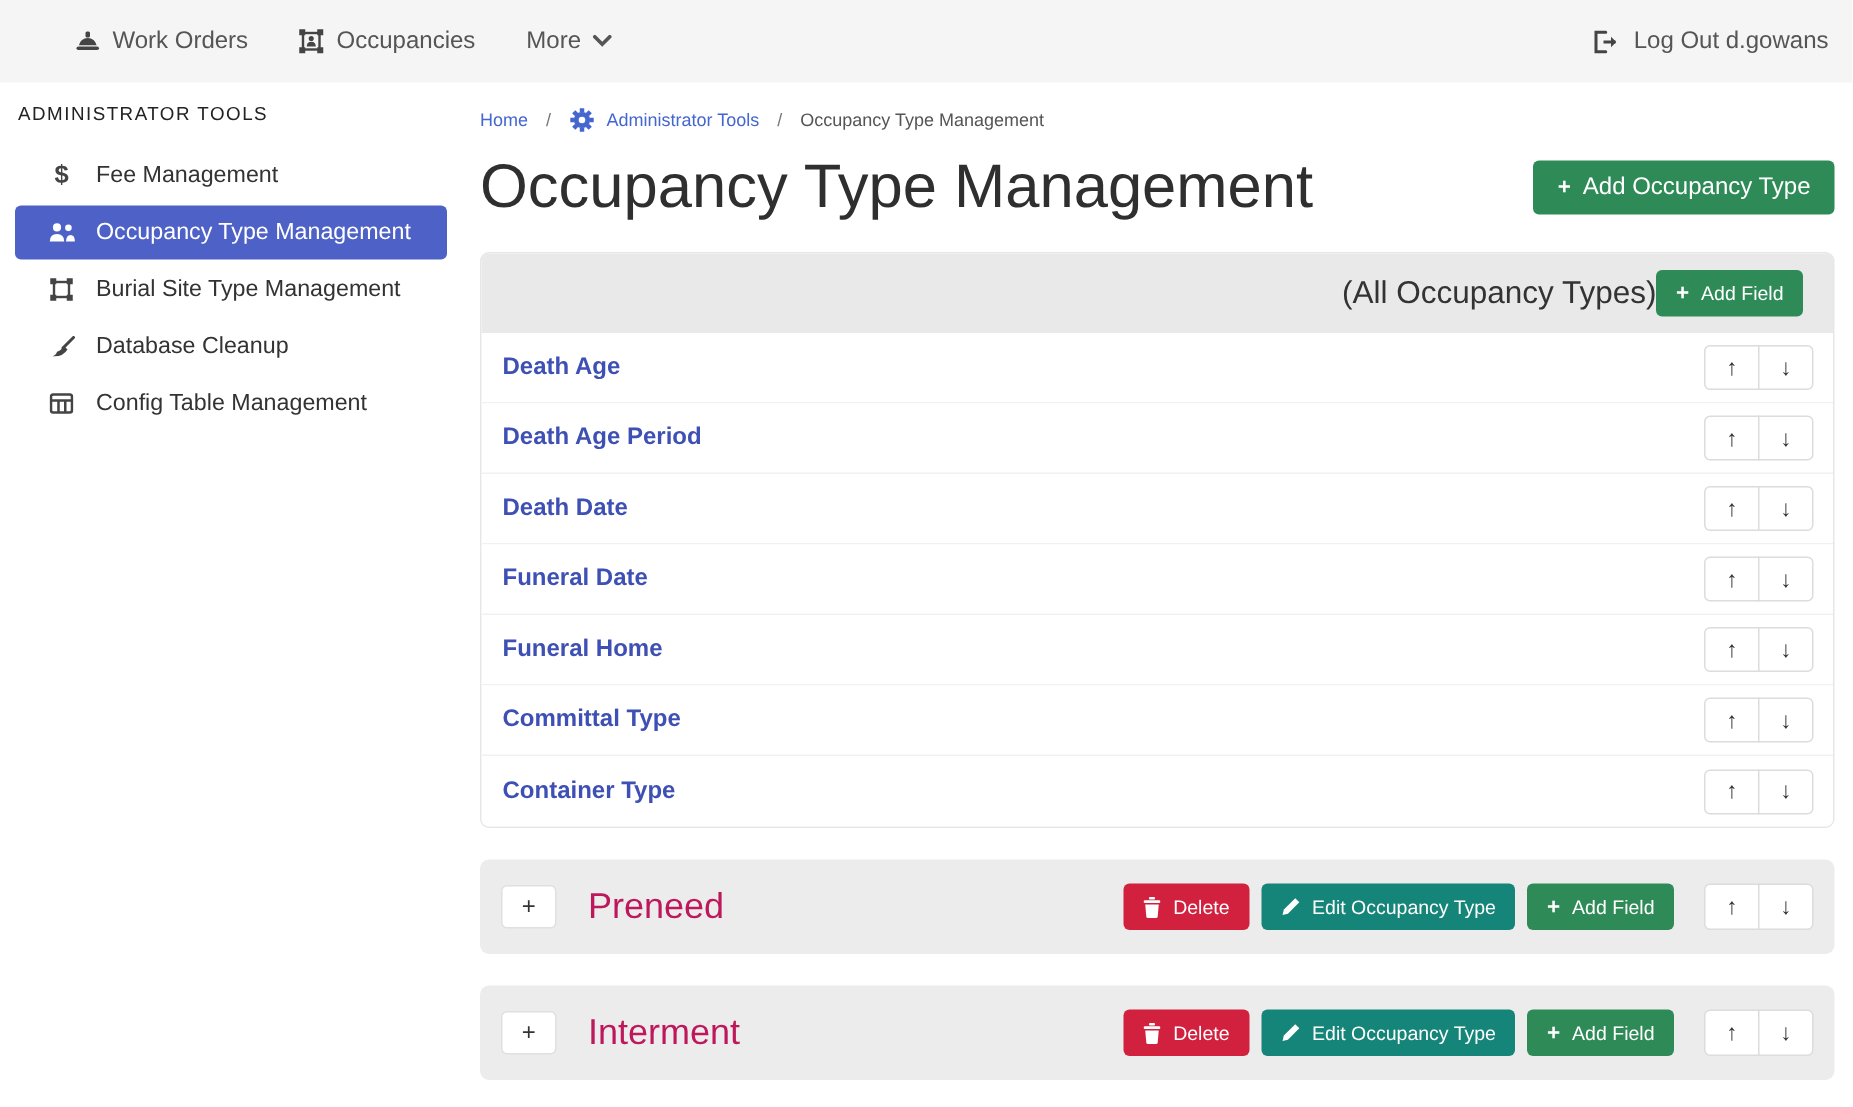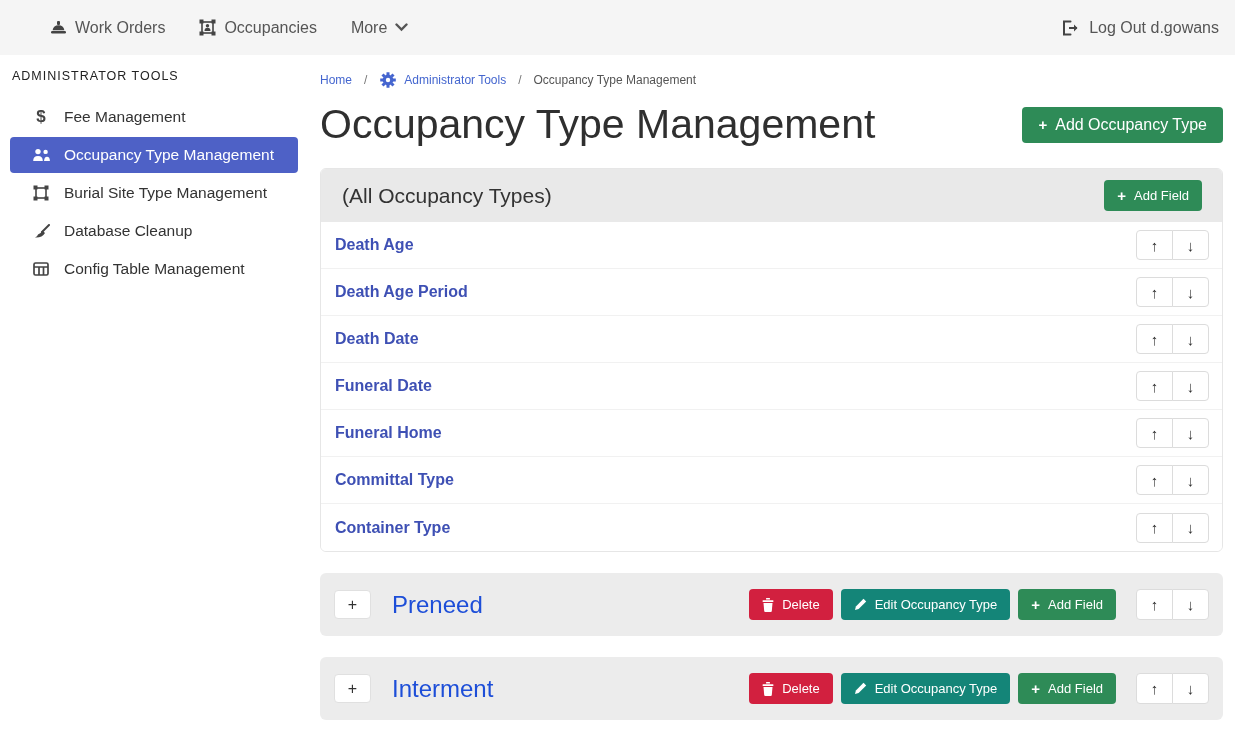--- a/index.html
+++ b/index.html
@@ -40,38 +40,38 @@
   .btn-green { background:#2e8b57; }
   .btn-teal { background:#148578; }
   .btn-red { background:#d2203f; }
   .btn-lg { font-size:16px; padding:9px 16px; }
   .btn-sm { font-size:13px; padding:8px 13px; }
   .plus-glyph { font-weight:bold; font-size:15px; line-height:1; }
 
   
   .card { margin-top:20px; border:1px solid #e6e6e6; border-radius:6px; overflow:hidden; }
   .card-header { background:#e9e9e9; height:53px; display:flex; align-items:center;
-    justify-content:space-between; padding:0 20px 0 21px; }
+    justify-content:flex-end; padding:0 20px 0 21px; }
   .card-title { font-size:21px; color:#333; }
   .field-row { height:47px; display:flex; align-items:center; justify-content:space-between;
     padding:0 13px 0 13px; border-bottom:1px solid #f1f1f1; background:#fff; }
   .field-row:last-child { border-bottom:none; }
   .field-link { font-size:16px; font-weight:bold; color:#3e50b4; text-decoration:none; cursor:pointer; margin-left:1px; }
   .updown { display:flex; }
   .ud-btn { width:37px; height:30px; background:#fff; border:1px solid #dcdcdc; color:#333;
     font-size:15px; cursor:pointer; display:flex; align-items:center; justify-content:center; font-family:inherit; }
   .ud-btn.up { border-radius:4px 0 0 4px; }
   .ud-btn.down { border-radius:0 4px 4px 0; margin-left:-1px; }
 
   
   .type-section { margin-top:21px; background:#ececec; border-radius:6px; height:63px;
     display:flex; align-items:center; padding:0 14px; }
   .expand-btn { width:37px; height:29px; background:#fff; border:1px solid #e0e0e0; border-radius:4px;
     font-size:16px; color:#333; cursor:pointer; display:flex; align-items:center; justify-content:center; font-family:inherit; }
-  .section-name { font-size:24px; color:#1d4ed8; margin-left:21px; flex:1; }
+  .section-name { font-size:24px; color:#be185d; margin-left:21px; flex:1; }
   .section-actions { display:flex; align-items:center; gap:8px; }
   .section-actions .updown { margin-left:12px; }
   .ud-btn.tall { height:31px; }
   svg { display:block; }
 </style>
 </head>
 <body>
 
 <header class="navbar">
 

